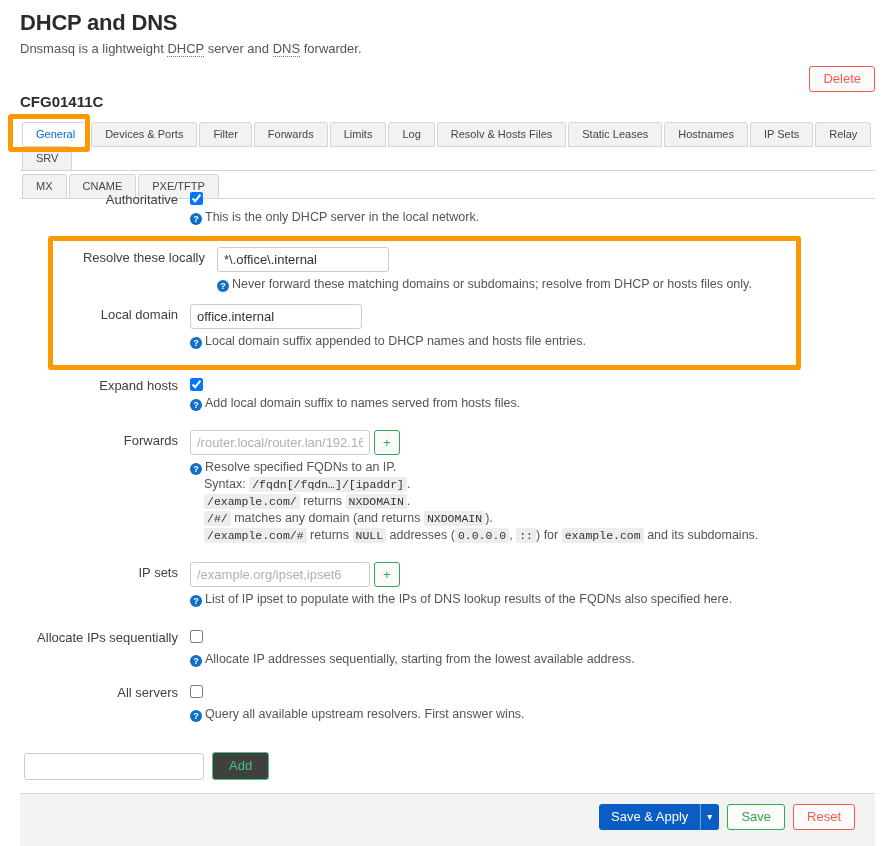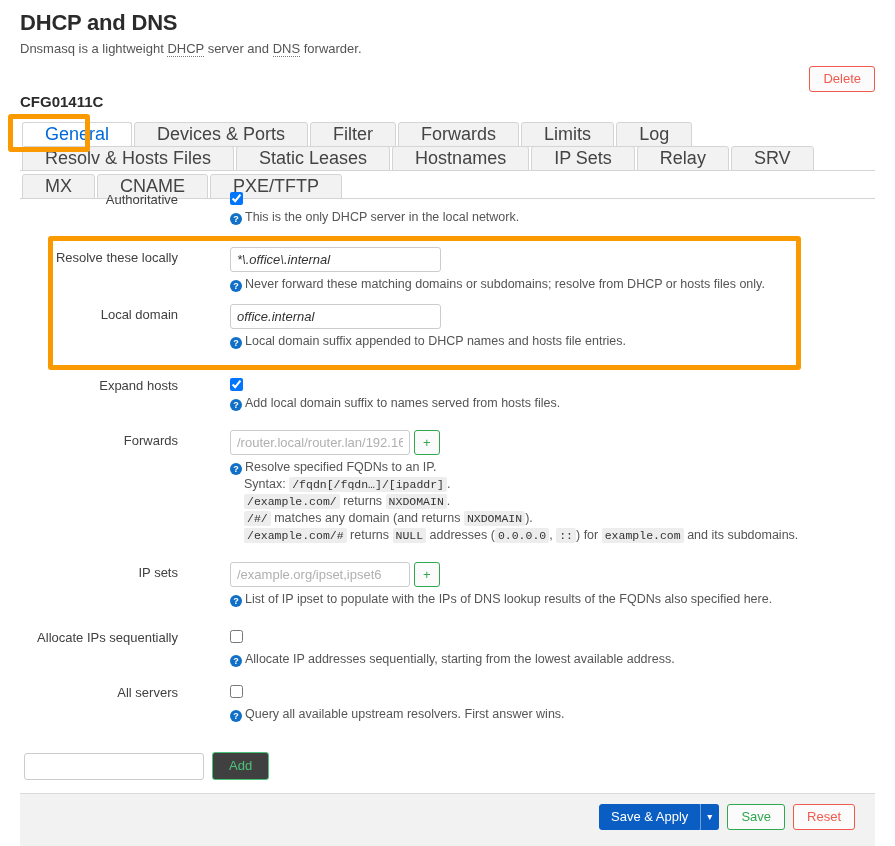--- a/index.html
+++ b/index.html
@@ -82,23 +82,23 @@
     width: 855px;
   }
   .tabs-row {
     display: flex;
     flex-wrap: wrap;
     align-items: flex-end;
     border-bottom: 1px solid #d4d4d4;
     padding-left: 2px;
   }
   .tab {
-    font-size: 18px;
+    font-size: 11px;
     line-height: 15px;
-    padding: 4px 22px;
+    padding: 4px 13px;
     margin: 0 2px -1px 0;
     border: 1px solid #d4d4d4;
     border-bottom: 1px solid #d4d4d4;
     background: #f2f2f2;
     color: #444;
     border-radius: 3px 3px 0 0;
     cursor: pointer;
     white-space: nowrap;
   }
   .tab.active {
@@ -137,21 +137,20 @@
     position: absolute;
     top: 188px;
     left: 0;
     width: 895px;
   }
   .row {
     display: flex;
     align-items: flex-start;
     padding: 0 0 0 0;
     margin-bottom: 9px;
-    gap: 40px;
   }
   .label {
     width: 190px;
     min-width: 190px;
     text-align: right;
     padding: 3px 12px 0 0;
     box-sizing: border-box;
     font-size: 13px;
     color: #404040;
     line-height: 17px;
@@ -167,21 +166,21 @@
     padding: 4px 6px;
     border: 1px solid #cccccc;
     border-radius: 3px;
     background: #ffffff;
     box-sizing: border-box;
     outline: none;
   }
   input[type="text"]::placeholder {
     color: #b0b0b0;
   }
-  .inp-wide { width: 211px; font-style: italic; }
+  .inp-wide { width: 172px; }
   .inp-dyn  { width: 180px; border-radius: 3px 0 0 3px; }
 
   input[type="checkbox"] {
     width: 13px;
     height: 13px;
     margin: 3px 0 0 0;
     vertical-align: top;
   }
 
   .hint {
@@ -332,21 +331,21 @@
   <div class="form">
 
     <div class="row">
       <div class="label">Authoritative</div>
       <div class="control">
         <input type="checkbox" checked="" style="">
         <div class="hint"><span class="qicon">?</span><span>This is the only DHCP server in the local network.</span></div>
       </div>
     </div>
 
-    <div class="row" style="margin-top:20px;">
+    <div class="row" style="margin-top:20px;margin-left:27px;">
       <div class="label">Resolve these locally</div>
       <div class="control">
         <input type="text" class="inp-wide" value="*\.office\.internal" style="">
         <div class="hint"><span class="qicon">?</span><span>Never forward these matching domains or subdomains; resolve from DHCP or hosts files only.</span></div>
       </div>
     </div>
 
     <div class="row" style="margin-top:10px;">
       <div class="label">Local domain</div>
       <div class="control">

